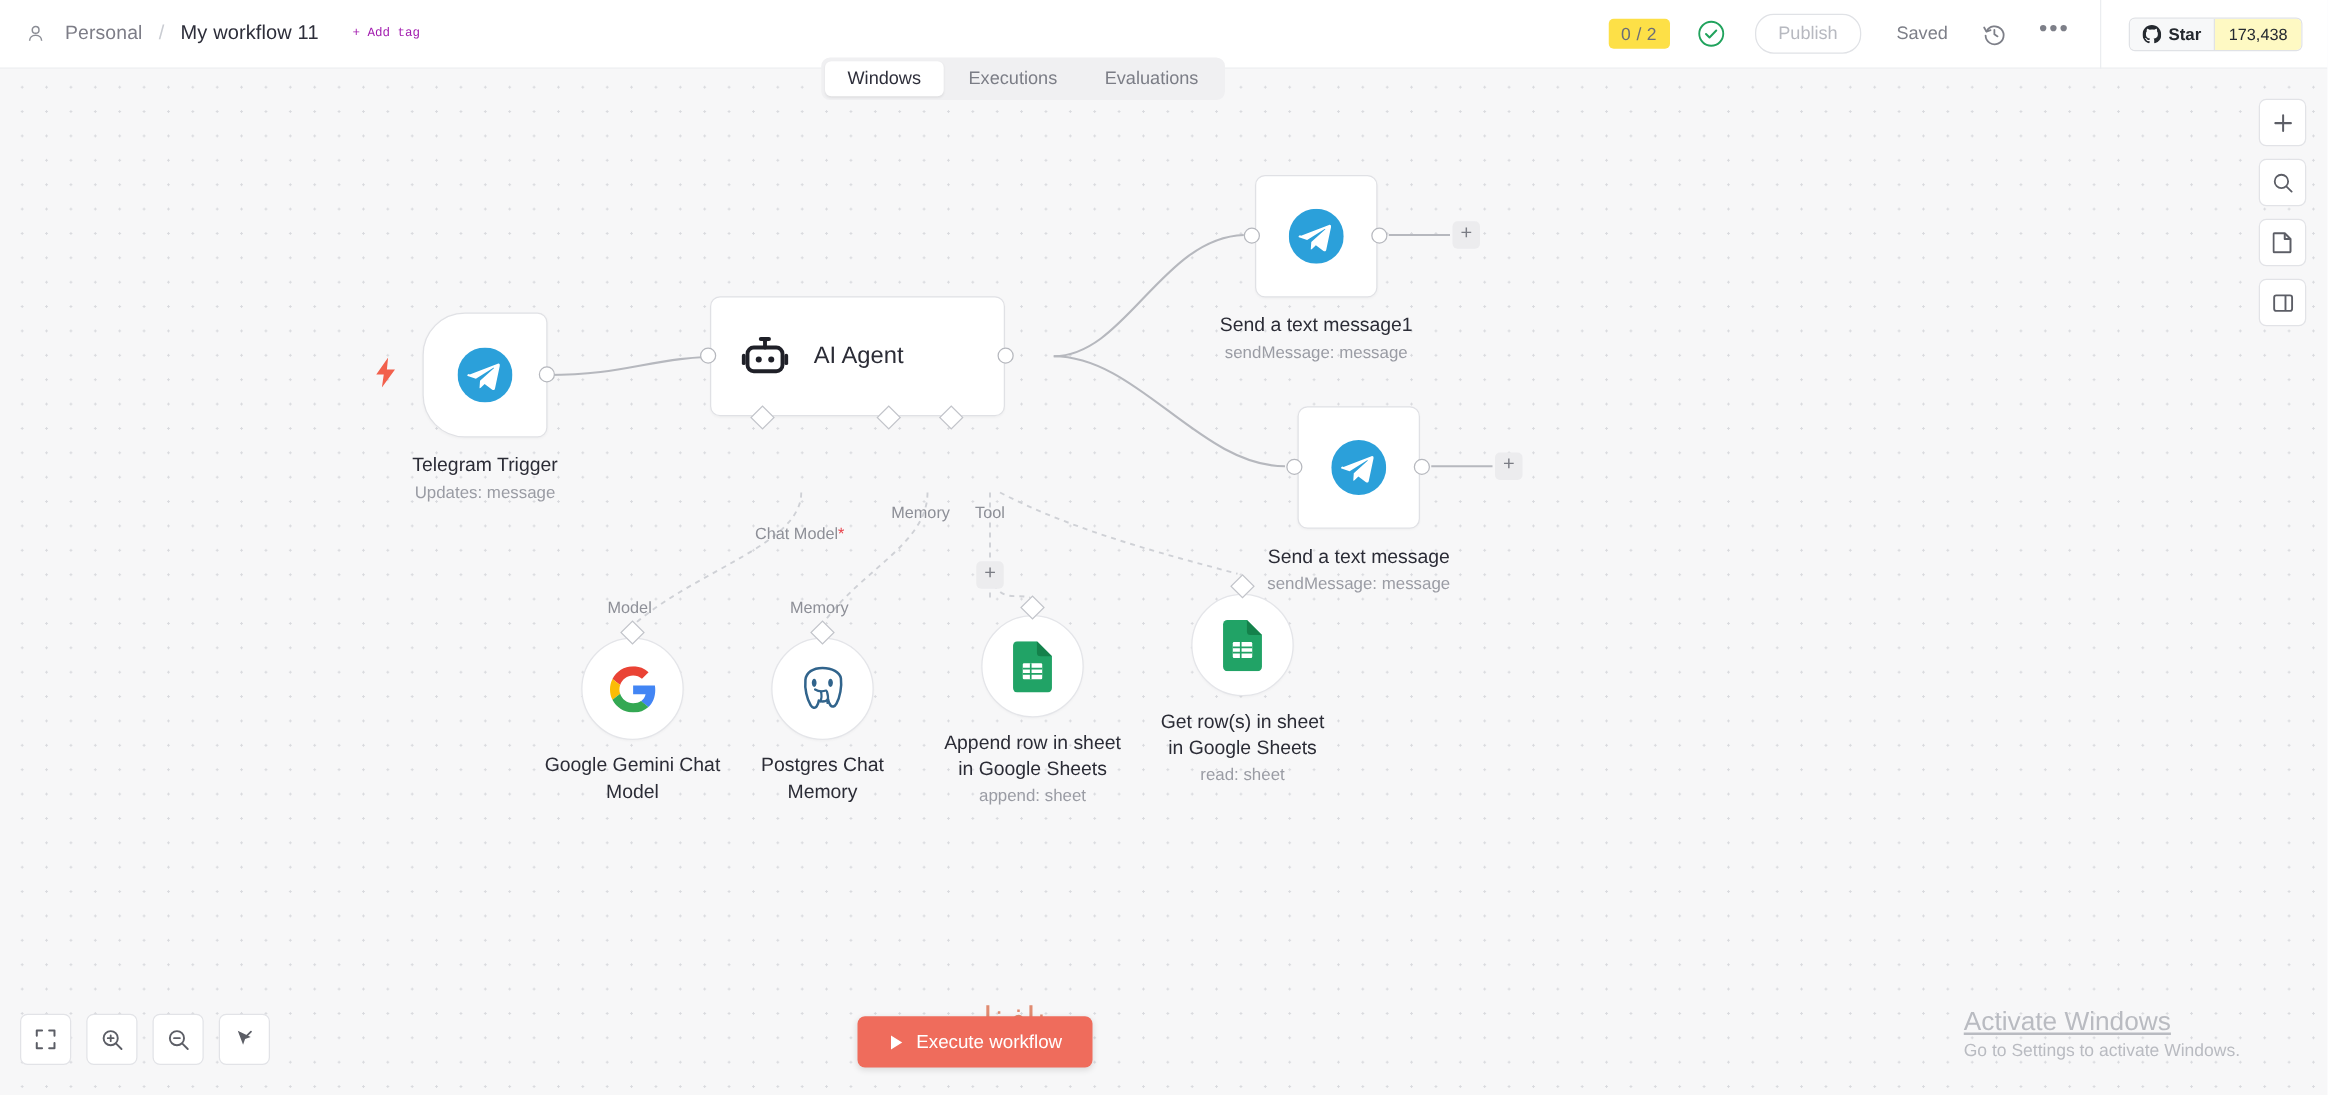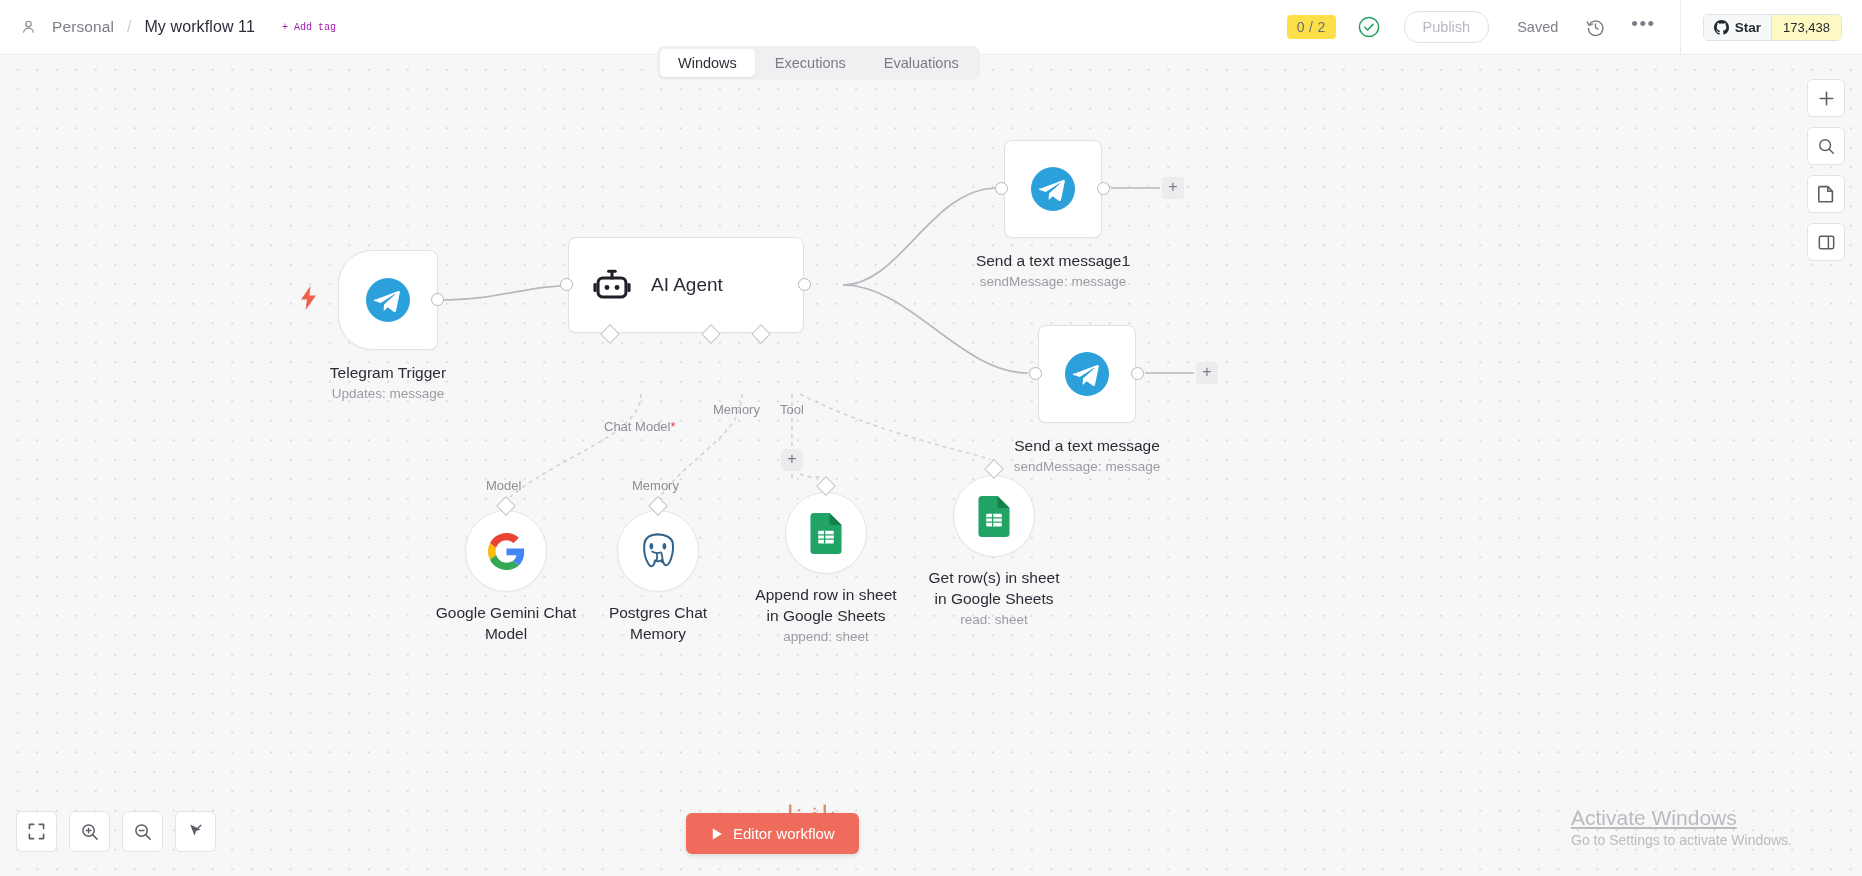--- a/index.html
+++ b/index.html
@@ -452,21 +452,21 @@
 
     <div class="wm">
       <div class="wm-ar">نافذلي</div>
       <div class="wm-en">nafezly.com</div>
     </div>
 
     <button class="exec-btn">
       <svg width="14" height="14" viewBox="0 0 14 14">
         <path d="M2.8 1.4l9 5.6-9 5.6z" fill="#fff"></path>
       </svg>
-      <span>Editor workflow</span>
+      <span>Execute workflow</span>
     </button>
 
     <div class="aw">
       <div class="aw-t">Activate Windows</div>
       <div class="aw-s">Go to Settings to activate Windows.</div>
     </div>
 
   </div>
 </div>
 

